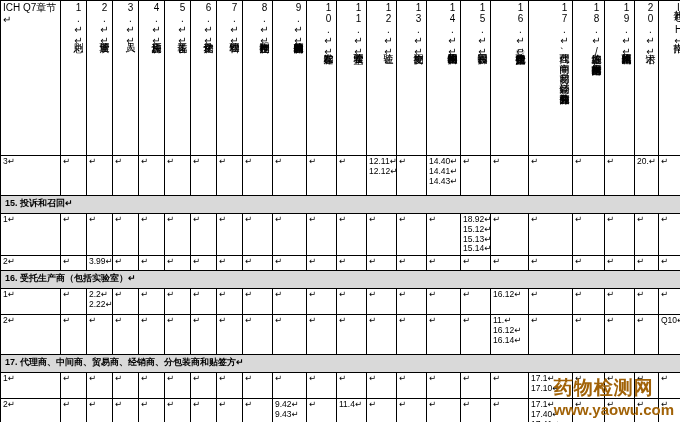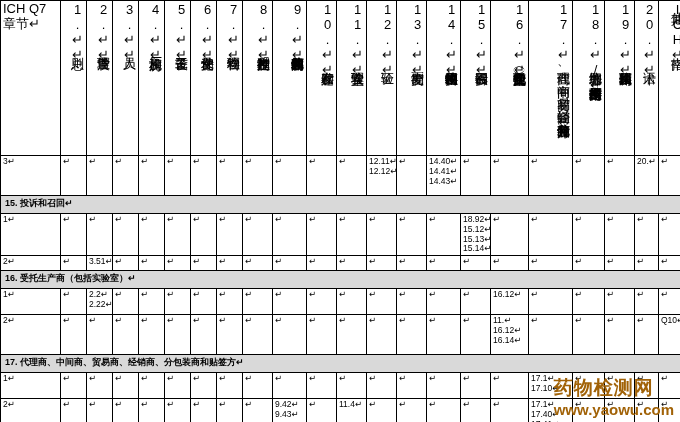--- a/index.html
+++ b/index.html
@@ -28,21 +28,21 @@
     font-weight: normal;
     font-size: 8.5px;
     line-height: 1.15;
     overflow: hidden;
   }
   
   tr.header-row td {
     height: 150px;
     vertical-align: top;
     text-align: left;
-    font-size: 13px;
+    font-size: 10px;
   }
   td.vtext {
     writing-mode: vertical-rl;
     text-orientation: upright;
     white-space: normal;
     letter-spacing: 0px;
     line-height: 1.1;
     padding: 3px 1px;
   }
   td.corner {
@@ -197,21 +197,21 @@
         <td class="cell">↵</td>
         <td class="cell">↵</td>
         <td class="cell">↵</td>
         <td class="cell">↵</td>
         <td class="cell">↵</td>
         <td class="cell">↵</td>
       </tr>
       <tr class="data-row ">
         <td class="rownum ">2↵</td>
         <td class="cell">↵</td>
-        <td class="cell">3.51↵</td>
+        <td class="cell">3.99↵</td>
         <td class="cell">↵</td>
         <td class="cell">↵</td>
         <td class="cell">↵</td>
         <td class="cell">↵</td>
         <td class="cell">↵</td>
         <td class="cell">↵</td>
         <td class="cell">↵</td>
         <td class="cell">↵</td>
         <td class="cell">↵</td>
         <td class="cell">↵</td>

